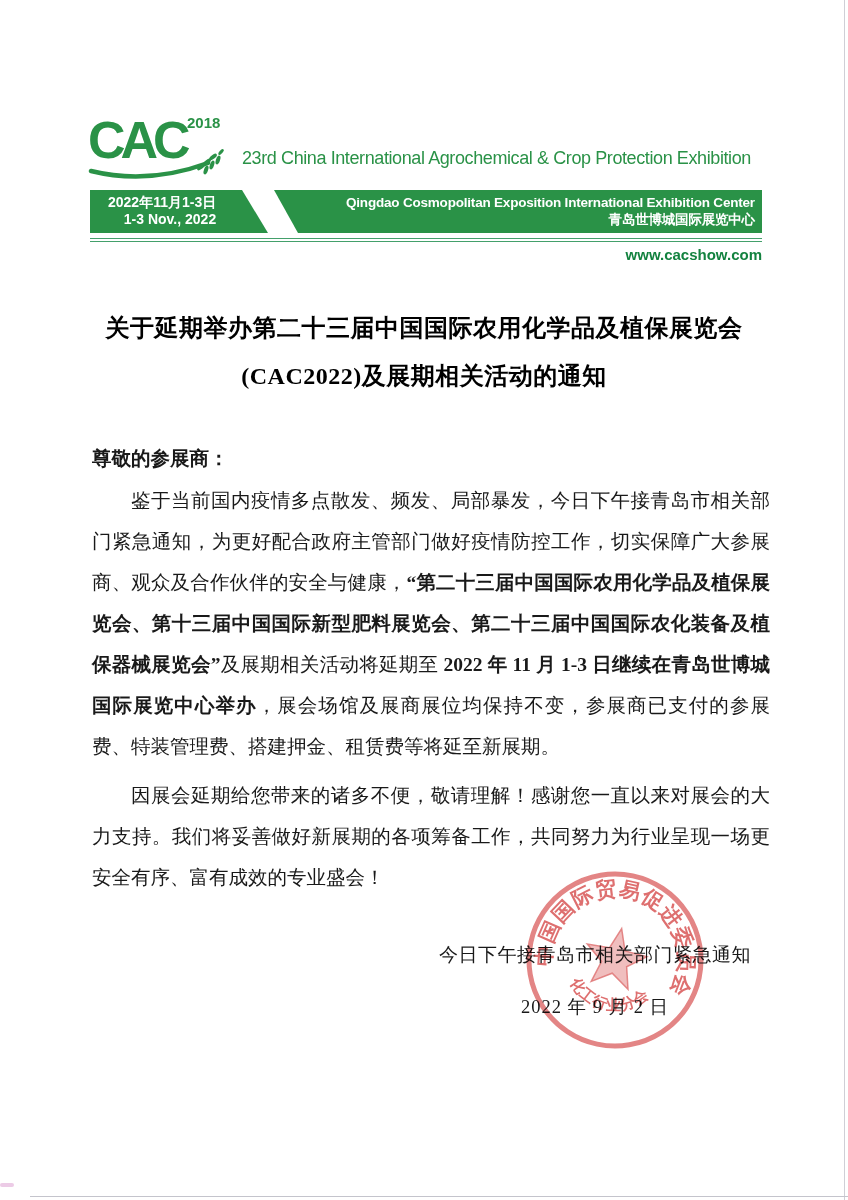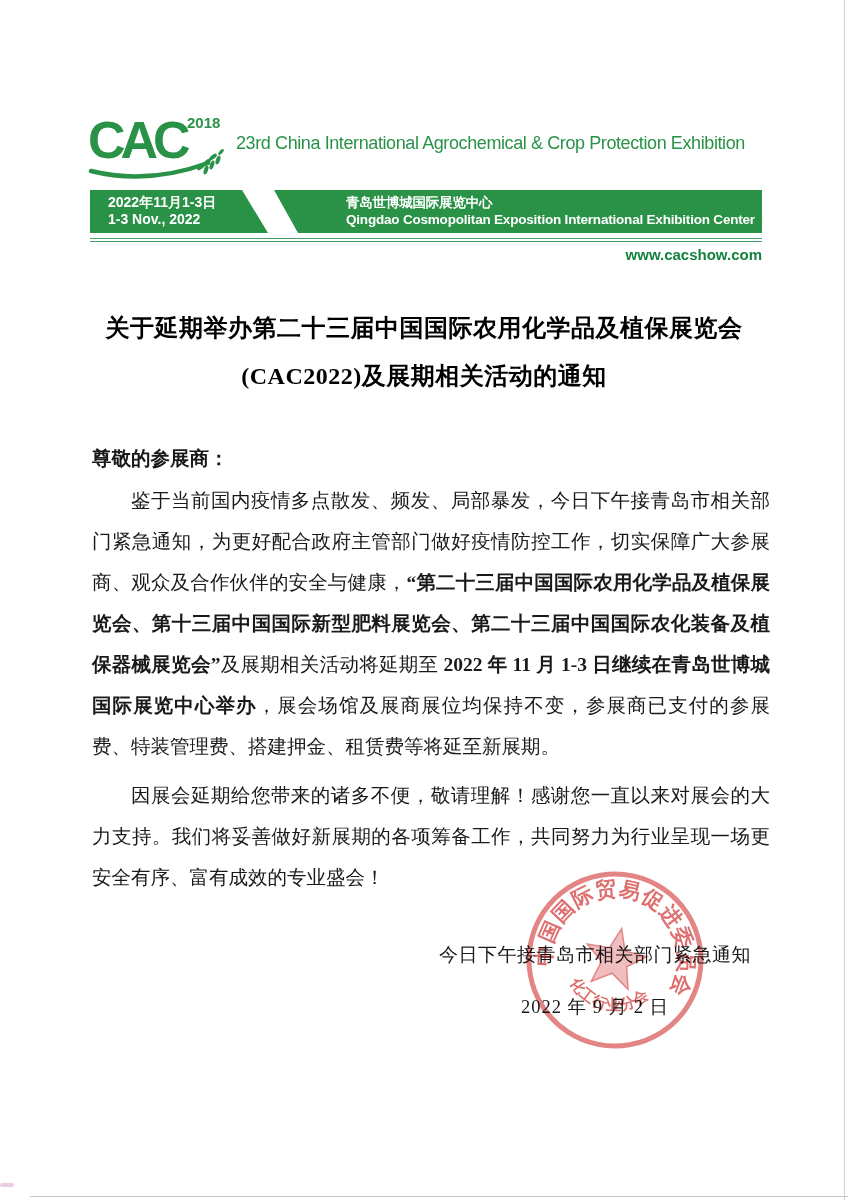--- a/index.html
+++ b/index.html
@@ -15,21 +15,21 @@
   }
   .page{position:relative;width:848px;height:1200px;background:#fff;}
 
   
   .edge-right{position:absolute;right:3px;top:0;width:1px;height:100%;background:#cfcfd6;}
   .edge-bottom{position:absolute;left:30px;right:0;bottom:3px;height:1px;background:#c4c4cc;}
   .pink-mark{position:absolute;left:0;top:1183px;width:14px;height:4px;background:#eccbe6;border-radius:2px;}
 
   
   .letterhead{position:absolute;left:88px;top:112px;width:678px;}
-  .logo-row{display:flex;align-items:flex-start;}
+  .logo-row{display:flex;align-items:center;gap:6px;}
   .logo{position:relative;width:136px;height:72px;flex:0 0 auto;}
   .logo-cac{
     position:absolute;left:0;top:2px;
     font-family:"Liberation Sans","DejaVu Sans",sans-serif;
     font-weight:900;font-size:52px;line-height:1;letter-spacing:-5px;color:var(--brand);
   }
   .logo-year{
     position:absolute;left:99px;top:2px;
     font-family:"Liberation Sans",sans-serif;font-weight:700;font-size:15px;color:var(--brand);
   }
@@ -39,21 +39,21 @@
   .head-cn{
     font-family:"Liberation Sans","DejaVu Sans",sans-serif;
     font-weight:700;font-size:27px;line-height:1.2;color:var(--brand);letter-spacing:1.5px;white-space:nowrap;
   }
   .head-en{
     font-family:"Liberation Sans","DejaVu Sans",sans-serif;
     font-weight:400;font-size:18px;line-height:1.2;color:var(--brand);letter-spacing:-0.4px;white-space:nowrap;margin-top:20px;
   }
 
   
-  .banner{position:absolute;left:90px;top:190px;width:672px;height:39px;}
+  .banner{position:absolute;left:90px;top:190px;width:672px;height:39px;text-align:right;}
   .banner-left{
     position:absolute;left:0;top:0;width:180px;height:43px;background:var(--brand);
     clip-path:polygon(0 0,152px 0,178px 100%,0 100%);
   }
   .banner-right{
     position:absolute;left:0;top:0;width:672px;height:43px;background:var(--brand);
     clip-path:polygon(184px 0,100% 0,100% 100%,208px 100%);
   }
   .banner-text{
     position:absolute;color:#fff;
@@ -136,22 +136,22 @@
   </div>
 
   <div class="banner">
     <div class="banner-right"></div>
     <div class="banner-left"></div>
     <div class="banner-text bt-date">
       <div>2022年11月1-3日</div>
       <div>1-3 Nov., 2022</div>
     </div>
     <div class="banner-text bt-venue">
+      <div>Qingdao Cosmopolitan Exposition International Exhibition Center</div>
       <div>青岛世博城国际展览中心</div>
-      <div>Qingdao Cosmopolitan Exposition International Exhibition Center</div>
     </div>
   </div>
 
   <div class="double-line"></div>
   <div class="website">www.cacshow.com</div>
 
   <div class="doc-title l1">关于延期举办第二十三届中国国际农用化学品及植保展览会</div>
   <div class="doc-title l2">(CAC2022)及展期相关活动的通知</div>
 
   <div class="body-text">

